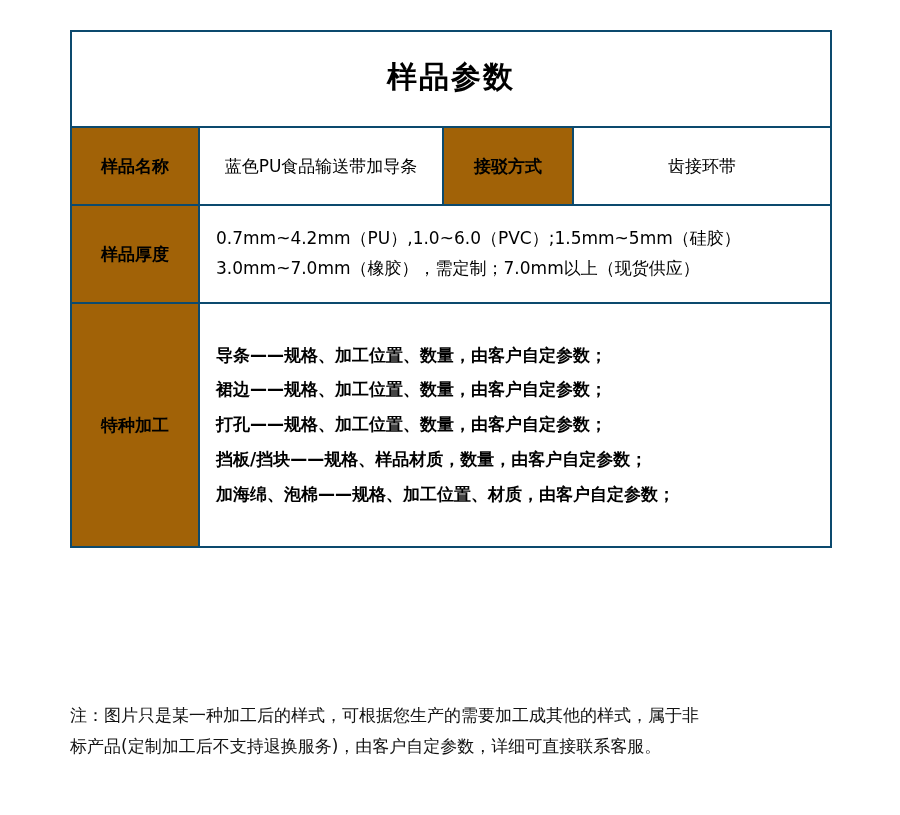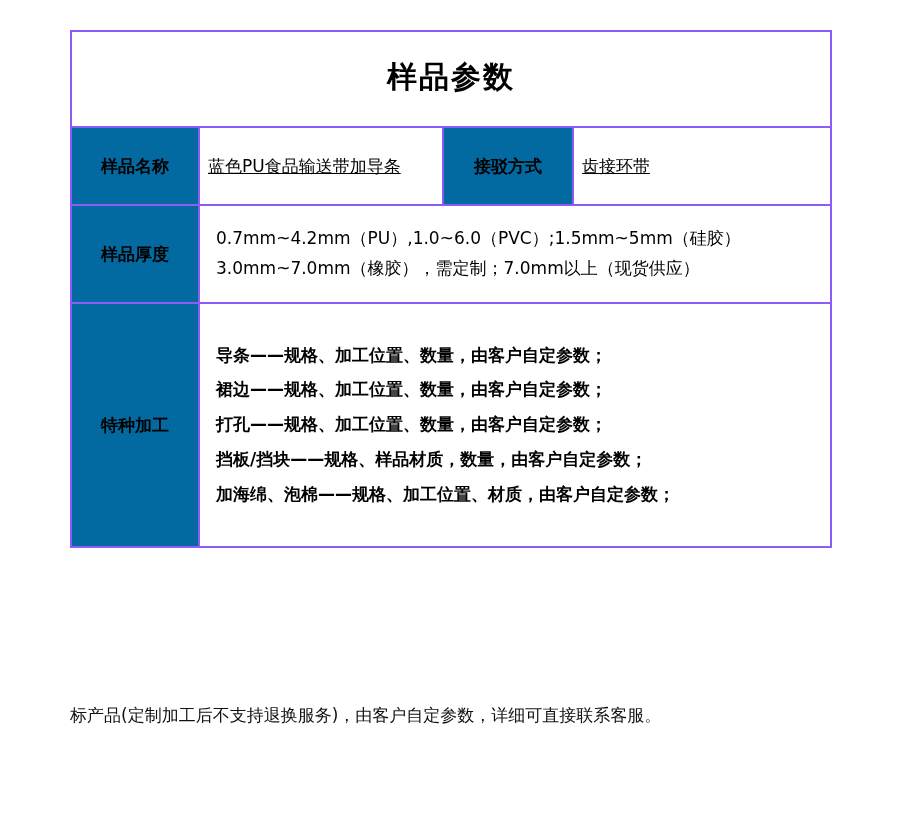--- a/index.html
+++ b/index.html
@@ -22,44 +22,44 @@
   }
   .spec-table {
     position: absolute;
     left: 70px;
     top: 30px;
     width: 760px;
     border-collapse: collapse;
     table-layout: fixed;
   }
   .spec-table td {
-    border: 2px solid #8b5cf6;
+    border: 2px solid #0c4a6e;
     padding: 0;
     vertical-align: middle;
   }
   .title-cell {
     text-align: center;
     font-size: 30px;
     font-weight: bold;
     letter-spacing: 2px;
     height: 78px;
     padding: 6px 0 10px 0 !important;
   }
   .label {
-    background: #0369a1;
+    background: #a16207;
     text-align: center;
     font-size: 17px;
     font-weight: bold;
     padding: 10px 4px !important;
   }
   .value {
+    text-align: center;
     font-size: 17px;
     padding: 10px 8px !important;
     line-height: 1.7;
-    text-decoration: underline;
   }
   .value-left {
     text-align: left;
     font-size: 17px;
     padding: 12px 0 12px 16px !important;
     line-height: 1.75;
   }
   .value-left .line {
     display: block;
     white-space: nowrap;
@@ -133,16 +133,17 @@
           <span class="line">打孔——规格、加工位置、数量，由客户自定参数；</span>
           <span class="line">挡板/挡块——规格、样品材质，数量，由客户自定参数；</span>
           <span class="line">加海绵、泡棉——规格、加工位置、材质，由客户自定参数；</span>
         </td>
       </tr>
 
     </tbody>
   </table>
 
   <div class="note">
+    <span class="line">注：图片只是某一种加工后的样式，可根据您生产的需要加工成其他的样式，属于非</span>
     <span class="line">标产品(定制加工后不支持退换服务)，由客户自定参数，详细可直接联系客服。</span>
   </div>
 
 </div>
 
 </body></html>

